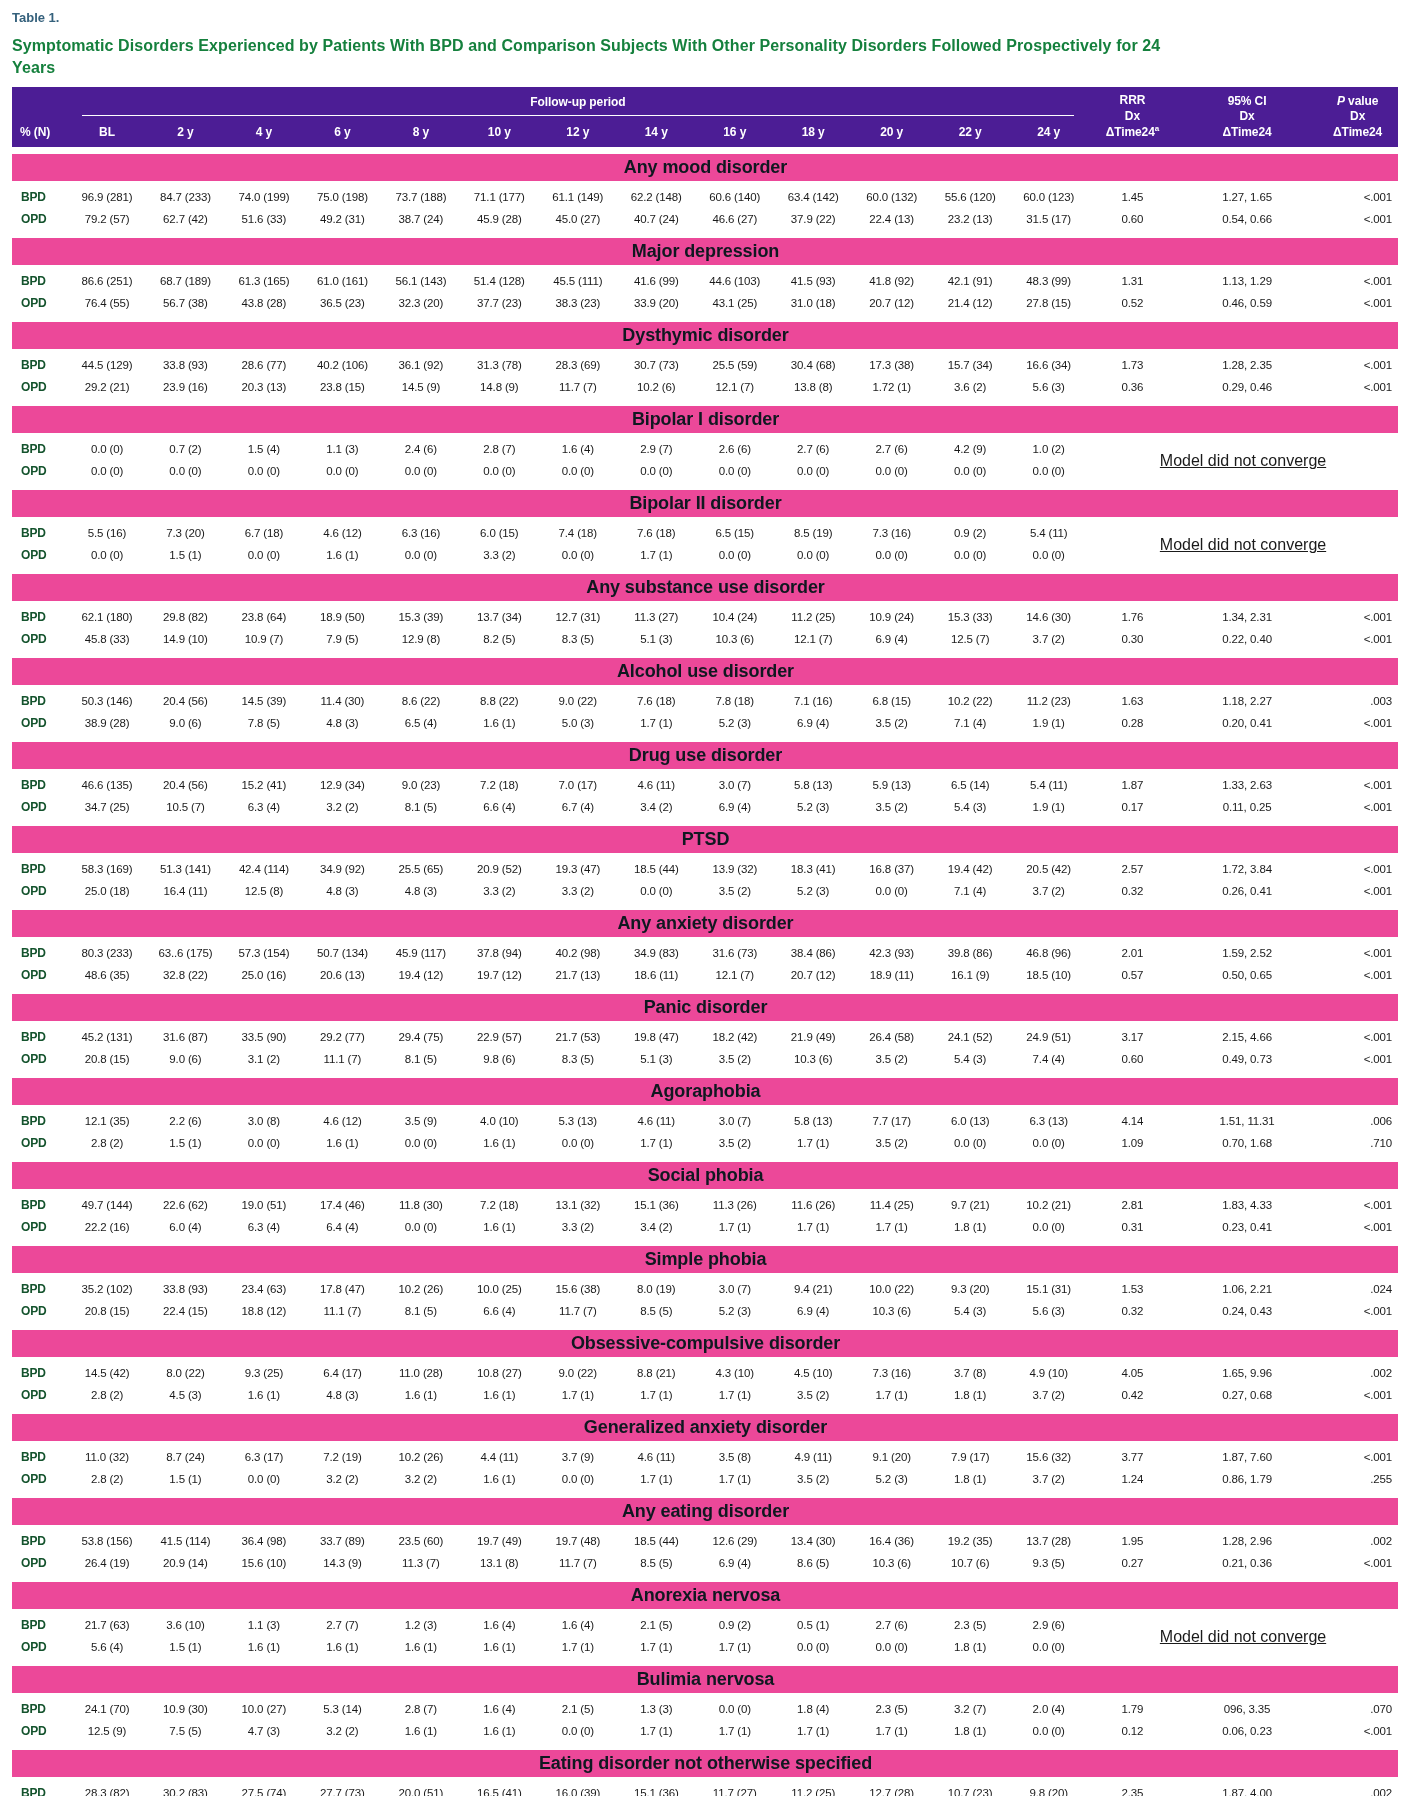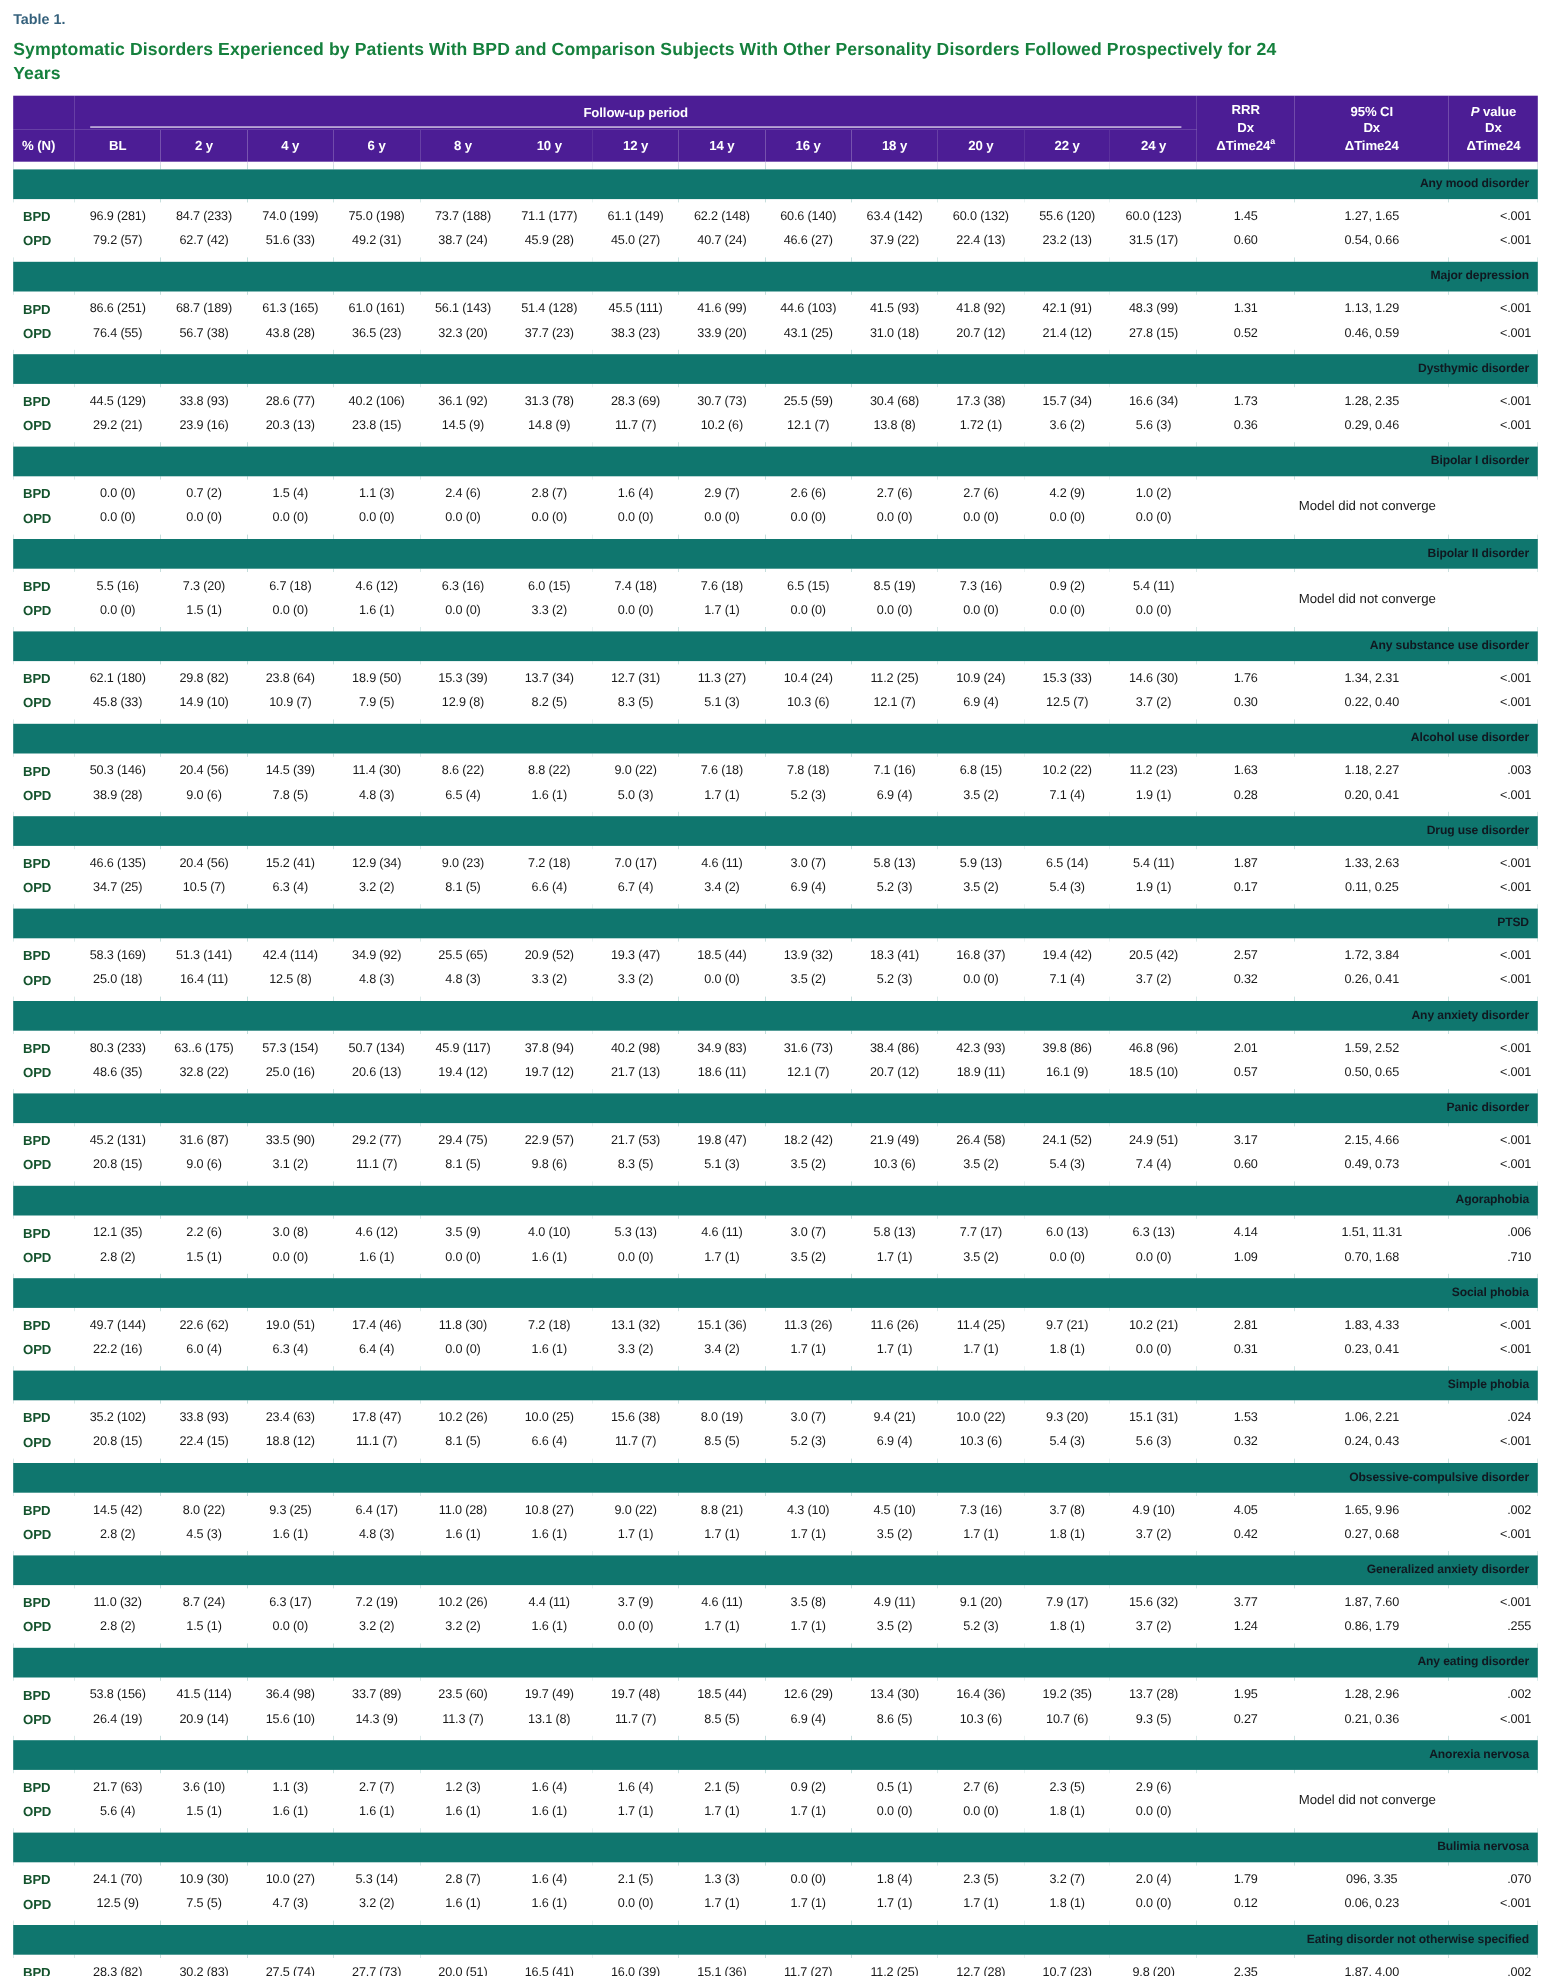--- a/index.html
+++ b/index.html
@@ -54,39 +54,39 @@
   tbody td {
     font-size: 11.5px;
     letter-spacing: -0.15px;
     text-align: center;
     padding: 2.5px 1px;
     line-height: 17px;
     white-space: nowrap;
     color: #1a1a1a;
   }
   tr.section-row td {
-    background: #0f766e;
-    text-align: right;
+    background: #ec4899;
+    text-align: center;
     font-weight: bold;
-    font-size: 11px;
+    font-size: 18px;
     color: #101820;
     padding: 5px 8px 5px 9px;
     border-top: 7px solid #ffffff;
     border-bottom: 6px solid #ffffff;
     letter-spacing: -0.1px;
   }
   tbody td.group {
     text-align: left;
     font-weight: bold;
     font-size: 12px;
     padding-left: 9px;
     color: #14532d;
   }
   tbody td.pcol { text-align: right; padding-right: 6px; }
-  tbody td.note { font-size: 12px; text-align: center; letter-spacing: 0; }
+  tbody td.note { font-size: 16px; text-align: center; letter-spacing: 0; text-decoration: underline; }
 </style>
 </head>
 <body>
 
 <div class="table-label">Table 1.</div>
 <div class="title">Symptomatic Disorders Experienced by Patients With BPD and Comparison Subjects With Other Personality Disorders Followed Prospectively for 24 Years</div>
 
 <table>
   <colgroup>
     <col style="width:54px">

